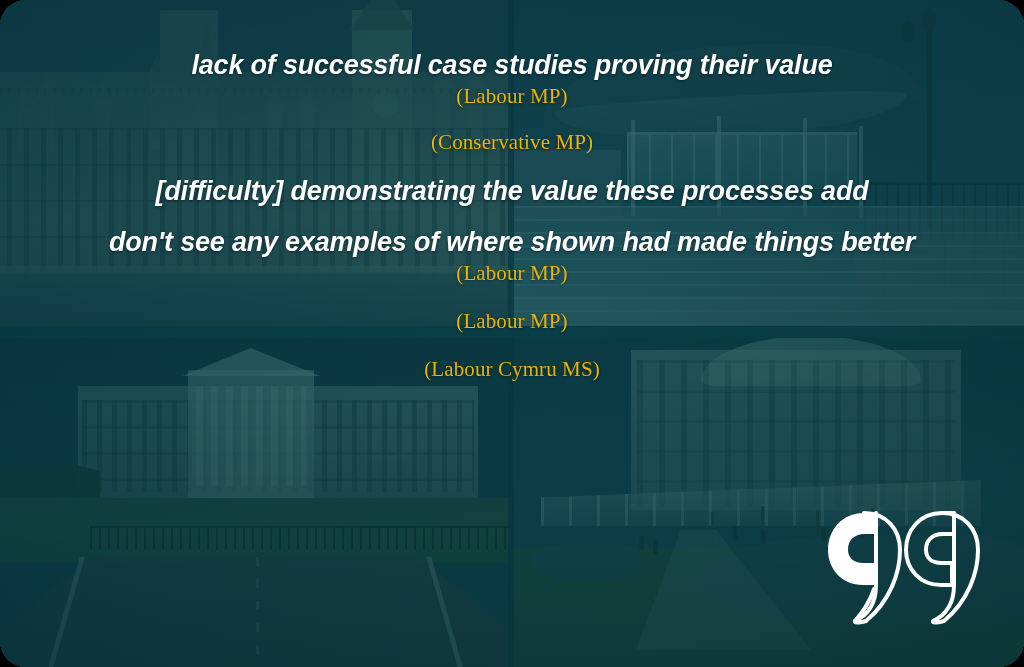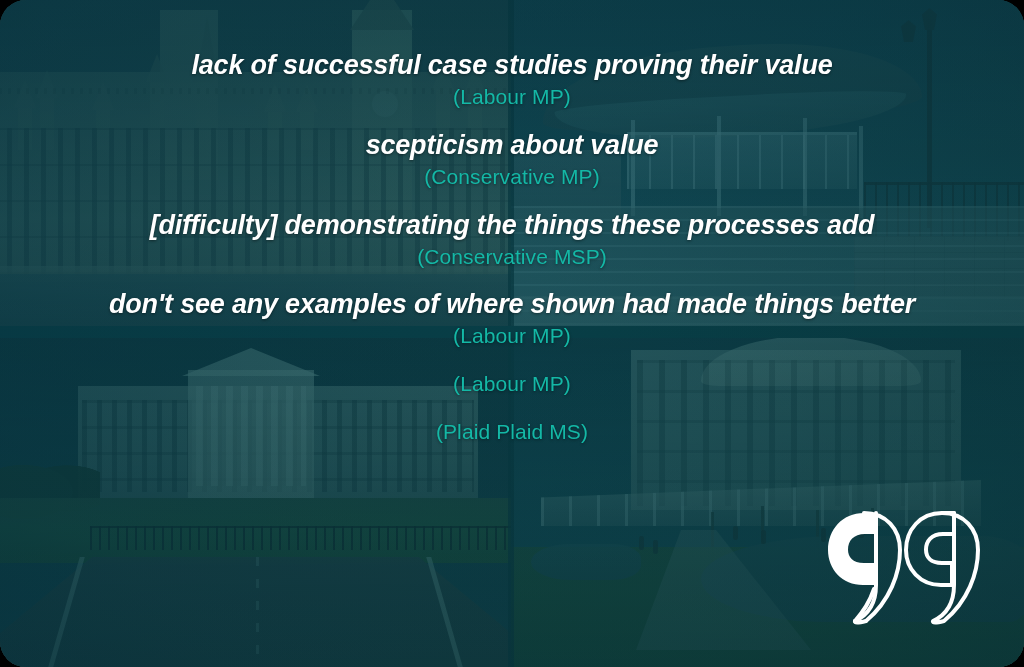--- a/index.html
+++ b/index.html
@@ -413,22 +413,22 @@
     font-family: "Liberation Sans", sans-serif;
     font-style: italic;
     font-weight: bold;
     font-size: 27px;
     line-height: 34px;
     letter-spacing: -0.2px;
     text-shadow: 0 1px 3px rgba(0,0,0,.45);
     padding: 0 18px;
   }
   .quote-attrib {
-    color: #14b8a6;
-    font-family: Liberation Sans, sans-serif;
+    color: #eab308;
+    font-family: Liberation Serif, serif;
     font-style: normal;
     font-weight: normal;
     font-size: 21px;
     line-height: 27px;
     letter-spacing: 0.1px;
     text-shadow: 0 1px 3px rgba(0,0,0,.4);
     margin-top: 1px;
   }
 
   
@@ -550,40 +550,38 @@
   <div class="tint3"></div>
 
   <div class="quotes">
 
     <div class="quote-block qb-0">
       <div class="quote-text">lack of successful case studies proving their value</div>
       <div class="quote-attrib">(Labour MP)</div>
     </div>
 
     <div class="quote-block qb-1">
-      <div class="quote-text">scepticism about value</div>
       <div class="quote-attrib">(Conservative MP)</div>
     </div>
 
     <div class="quote-block qb-2">
-      <div class="quote-text">[difficulty] demonstrating the things these processes add</div>
-      <div class="quote-attrib">(Conservative  MSP)</div>
+      <div class="quote-text">[difficulty] demonstrating the value these processes add</div>
     </div>
 
     <div class="quote-block qb-3">
       <div class="quote-text">don't see any examples of where shown had made things better</div>
       <div class="quote-attrib">(Labour MP)</div>
     </div>
 
     <div class="quote-block qb-4">
       <div class="quote-attrib">(Labour MP)</div>
     </div>
 
     <div class="quote-block qb-5">
-      <div class="quote-attrib">(Plaid Plaid MS)</div>
+      <div class="quote-attrib">(Labour Cymru MS)</div>
     </div>
 
   </div>
 
   <div class="quote-mark">
     <svg width="158" height="118" viewBox="0 0 158 118" fill="none" xmlns="http://www.w3.org/2000/svg">
 
       <path d="M40 6 C18 6 4 23 4 43 C4 62 18 78 39 78 L50 78 L50 56 L40 56 C28.5 56 24 50 24 42.5 C24 34 29.5 27 41 27 L52 27 L52 6 Z" fill="#ffffff"></path>
       <path d="M52 6 L52 78 C52 96 44 108 31 114" stroke="#ffffff" stroke-width="4" fill="none" stroke-linecap="round"></path>
       <path d="M31 114 C40 104 46 94 50 82" stroke="#ffffff" stroke-width="4" fill="none" stroke-linecap="round"></path>

